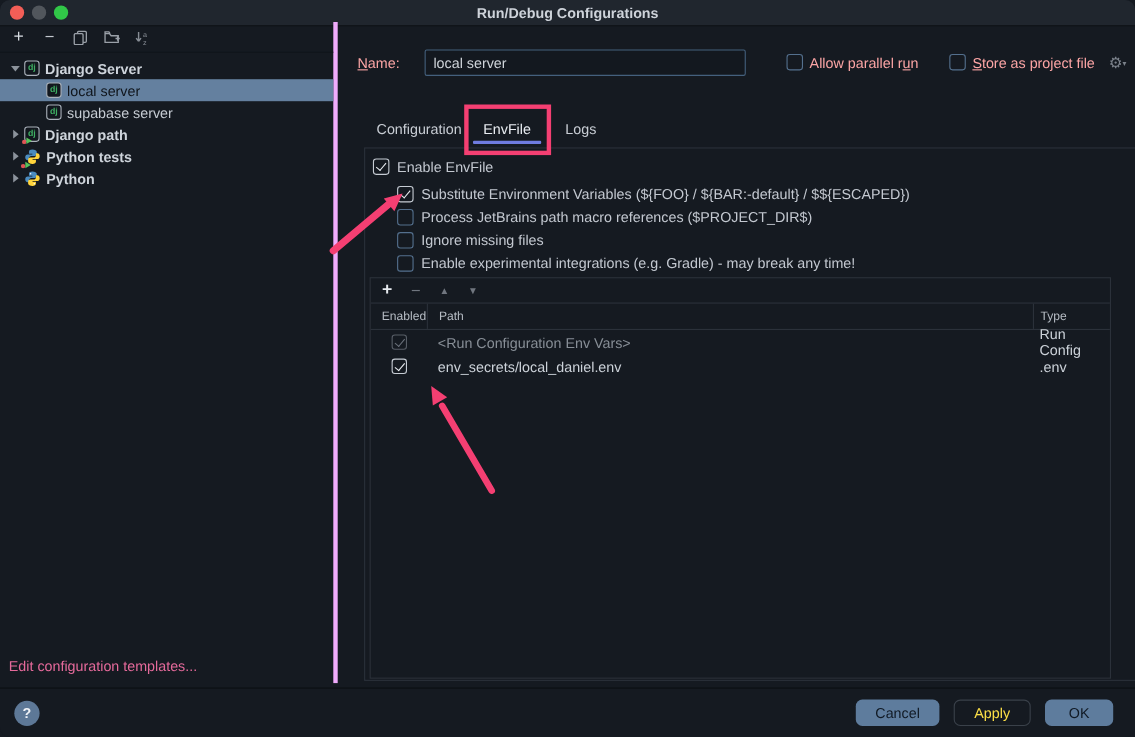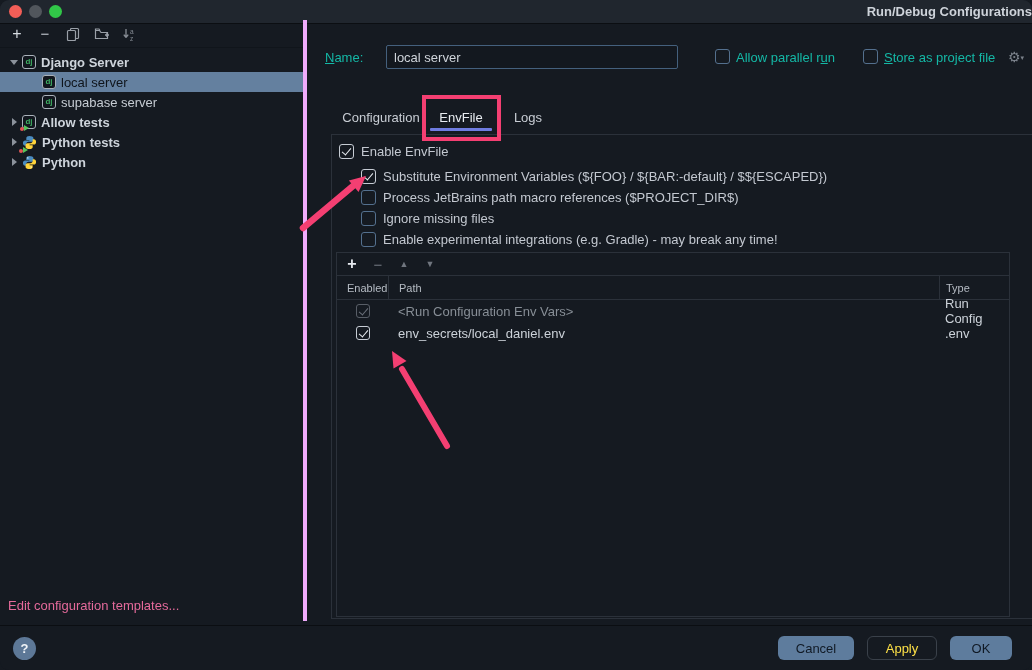--- a/index.html
+++ b/index.html
@@ -1,21 +1,21 @@
 <!DOCTYPE html>
 <html><head>
 <meta charset="utf-8">
 <style>
   * { margin:0; padding:0; box-sizing:border-box; }
   html,body { width:1032px; height:670px; background:#151a21; font-family:"Liberation Sans", sans-serif; }
   .dialog { position:relative; width:1032px; height:670px; background:#151a21; overflow:hidden; border-radius:9px; }
 
   
   .titlebar { position:absolute; left:0; top:0; width:100%; height:24px; background:#20262e; border-bottom:1px solid #0b0e12; }
-  .titlebar .title { position:absolute; left:0; right:0; top:0; height:24px; line-height:24px; text-align:right; color:#ced3da; font-size:13px; font-weight:bold; }
+  .titlebar .title { position:absolute; left:0; right:0; top:0; height:24px; line-height:24px; text-align:center; color:#ced3da; font-size:13px; font-weight:bold; }
   .light { position:absolute; top:5px; width:13px; height:13px; border-radius:50%; }
   .light.red { left:9px; background:#f35e57; }
   .light.gray { left:29px; background:#51565c; }
   .light.green { left:49px; background:#31c748; }
 
   
   .sidebar { position:absolute; left:0; top:20px; width:307px; height:601px; border-right:4px solid #f0abfc; }
   .side-toolbar { height:28px; display:flex; align-items:center; gap:6px; padding-left:6px; border-bottom:1px solid #10151b; }
   .tbtn { width:22px; height:22px; display:flex; align-items:center; justify-content:center; color:#9aa0a8; }
   .icon-plus::after { content:"+"; font-size:16px; color:#d6dbe1; }
@@ -35,21 +35,21 @@
   .badge { position:relative; width:14px; height:14px; border:1px solid #aab1ba; border-radius:3px; background:#12171e; display:inline-flex; align-items:center; justify-content:center; flex:none; }
   .badge.dj::after { content:"dj"; font-size:8px; font-weight:bold; color:#3fae63; line-height:1; }
   .test-ov { position:absolute; left:-3px; bottom:-3px; width:9px; height:8px; }
   .test-ov::before { content:""; position:absolute; left:0; bottom:0; width:4px; height:4px; border-radius:50%; background:#e05555; }
   .test-ov::after { content:""; position:absolute; left:4px; bottom:0; width:0; height:0; border-left:5px solid #57c25a; border-top:3px solid transparent; border-bottom:3px solid transparent; }
   .pybadge { position:relative; width:15px; height:15px; flex:none; display:inline-flex; }
   .edit-link { position:absolute; left:8px; top:578px; font-size:13px; color:#e56a9b; cursor:pointer; }
 
   
   .main { position:absolute; left:308px; top:24px; width:724px; height:601px; }
-  .lab { font-size:13px; color:#14b8a6; }
+  .lab { font-size:13px; color:#fca5a5; }
   .name-label { position:absolute; left:17px; top:26px; }
   .name-input { position:absolute; left:78px; top:21px; width:292px; height:24px; background:#13181f; border:1px solid #44607d; border-radius:2px; color:#cfd4da; font-size:13px; padding:0 7px; font-family:"Liberation Sans",sans-serif; outline:none; }
   .cb { width:15px; height:15px; border:1.5px solid #54708e; border-radius:3px; position:relative; flex:none; background:transparent; }
   .cb.checked { border-color:#c6ccd4; }
   .cb.checked::after { content:""; position:absolute; left:4px; top:1px; width:4px; height:8px; border-right:1.7px solid #e8ecf1; border-bottom:1.7px solid #e8ecf1; transform:rotate(40deg); }
   .cb.locked { border-color:#585e67; }
   .cb.locked::after { border-color:#6a707a; }
   .hcb1 { position:absolute; left:407px; top:25px; }
   .hcb1-l { position:absolute; left:428px; top:26px; }
   .hcb2 { position:absolute; left:555px; top:25px; }
@@ -164,21 +164,21 @@
         <span class="badge dj"></span>
         <span class="lbl">supabase server</span>
       </div>
       <div class="tree-row group">
         <span class="chev">
             <span class="tri-right"></span>
           </span>
         <span class="badge dj">
             <span class="test-ov"></span>
           </span>
-        <span class="lbl">Allow tests</span>
+        <span class="lbl">Django path</span>
       </div>
       <div class="tree-row group">
         <span class="chev">
             <span class="tri-right"></span>
           </span>
         <span class="pybadge">
             <svg width="15" height="15" viewBox="0 0 16 16">
               <path fill="#4b8bbe" d="M7.9 1C5.9 1 4.6 1.8 4.6 3.3v1.9h3.3v.6H3.4C1.9 5.8 1 6.9 1 8.6c0 1.7.9 2.8 2.4 2.8h1.2V9.5c0-1.3 1.1-2.3 2.4-2.3h3.2c1.1 0 2-.9 2-2V3.3C12.2 1.9 10.3 1 7.9 1z"></path>
               <path fill="#ffd43b" d="M8.1 15c2 0 3.3-.8 3.3-2.3v-1.9H8.1v-.6h4.5c1.5 0 2.4-1.1 2.4-2.8 0-1.7-.9-2.8-2.4-2.8h-1.2v1.9c0 1.3-1.1 2.3-2.4 2.3H5.8c-1.1 0-2 .9-2 2v1.9C3.8 14.1 5.7 15 8.1 15z"></path>
             </svg>

